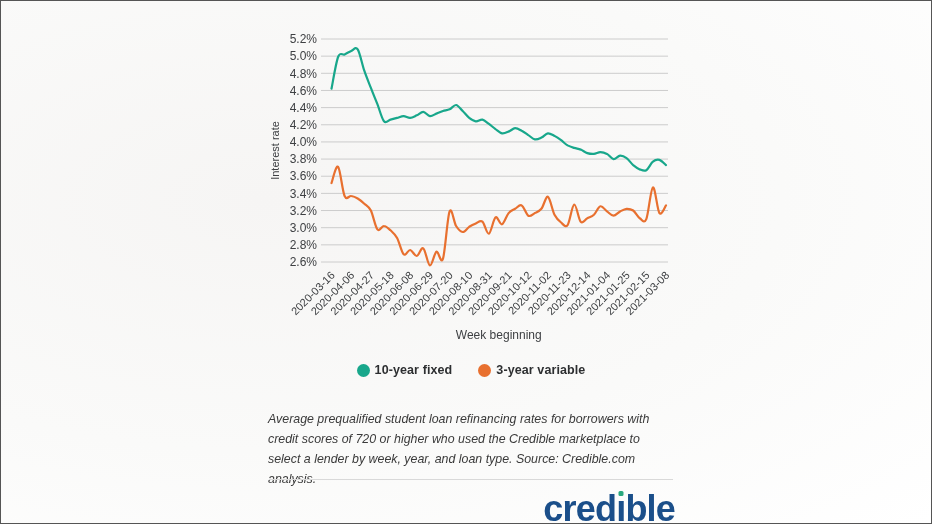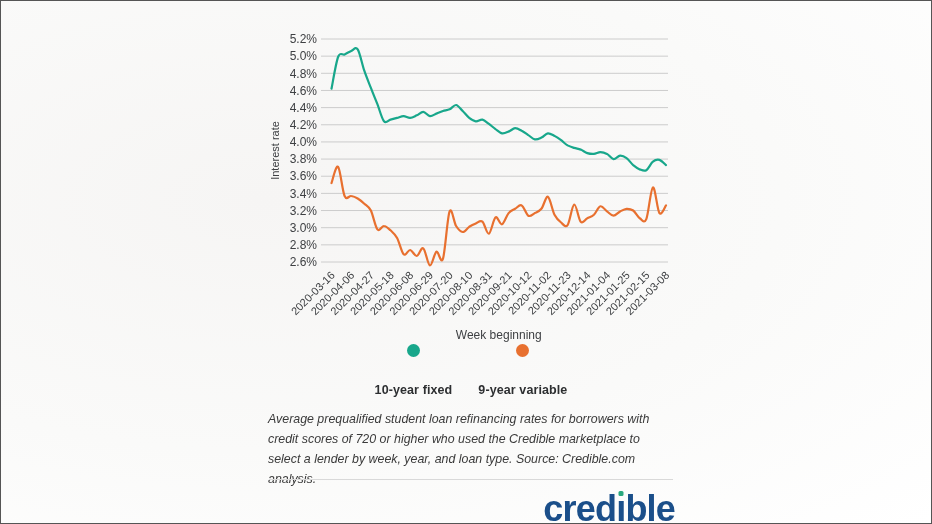--- a/index.html
+++ b/index.html
@@ -11,21 +11,21 @@
   .page{
     position:relative;width:930px;height:522px;
     border:1px solid #555;
     background:radial-gradient(ellipse at 28% 38%, #f6f5f4 0%, #fafaf9 55%, #ffffff 100%);
   }
   .chart-wrap{position:absolute;left:262px;top:14px;width:420px;height:330px;}
   .legend{
     position:absolute;left:268px;top:357px;width:404px;height:24px;
     display:flex;align-items:center;justify-content:center;gap:26px;
   }
-  .legend-item{display:flex;align-items:center;gap:26px;flex-direction:column;}
+  .legend-item{display:flex;align-items:center;gap:5px;}
   .legend-dot{width:13px;height:13px;border-radius:50%;display:inline-block;}
   .legend-label{font-size:12.5px;font-weight:bold;color:#2d2f31;letter-spacing:0.1px;}
   .caption{
     position:absolute;left:267px;top:409px;width:406px;
     font-size:12.4px;font-style:italic;color:#3a3a3a;line-height:1.6;
   }
   .divider{
     position:absolute;left:268px;top:478px;width:404px;height:1px;background:#d9d9d9;
   }
   .logo{
@@ -100,21 +100,21 @@
       </svg>
   </div>
 
   <div class="legend">
     <div class="legend-item">
       <span class="legend-dot" style="background: rgb(24, 167, 139);"></span>
       <span class="legend-label">10-year fixed</span>
     </div>
     <div class="legend-item">
       <span class="legend-dot" style="background: rgb(232, 112, 47);"></span>
-      <span class="legend-label">9-year variable</span>
+      <span class="legend-label">3-year variable</span>
     </div>
   </div>
 
   <div class="caption">Average prequalified student loan refinancing rates for borrowers with credit scores of 720 or higher who used the Credible marketplace to select a lender by week, year, and loan type. Source: Credible.com analysis.</div>
 
   <div class="divider"></div>
 
   <div class="logo" style="color: rgb(27, 79, 138);">cred<span class="logo-i">ı<span class="logo-dot" style="background: rgb(42, 168, 126);"></span></span>ble</div>
 
 </div>

